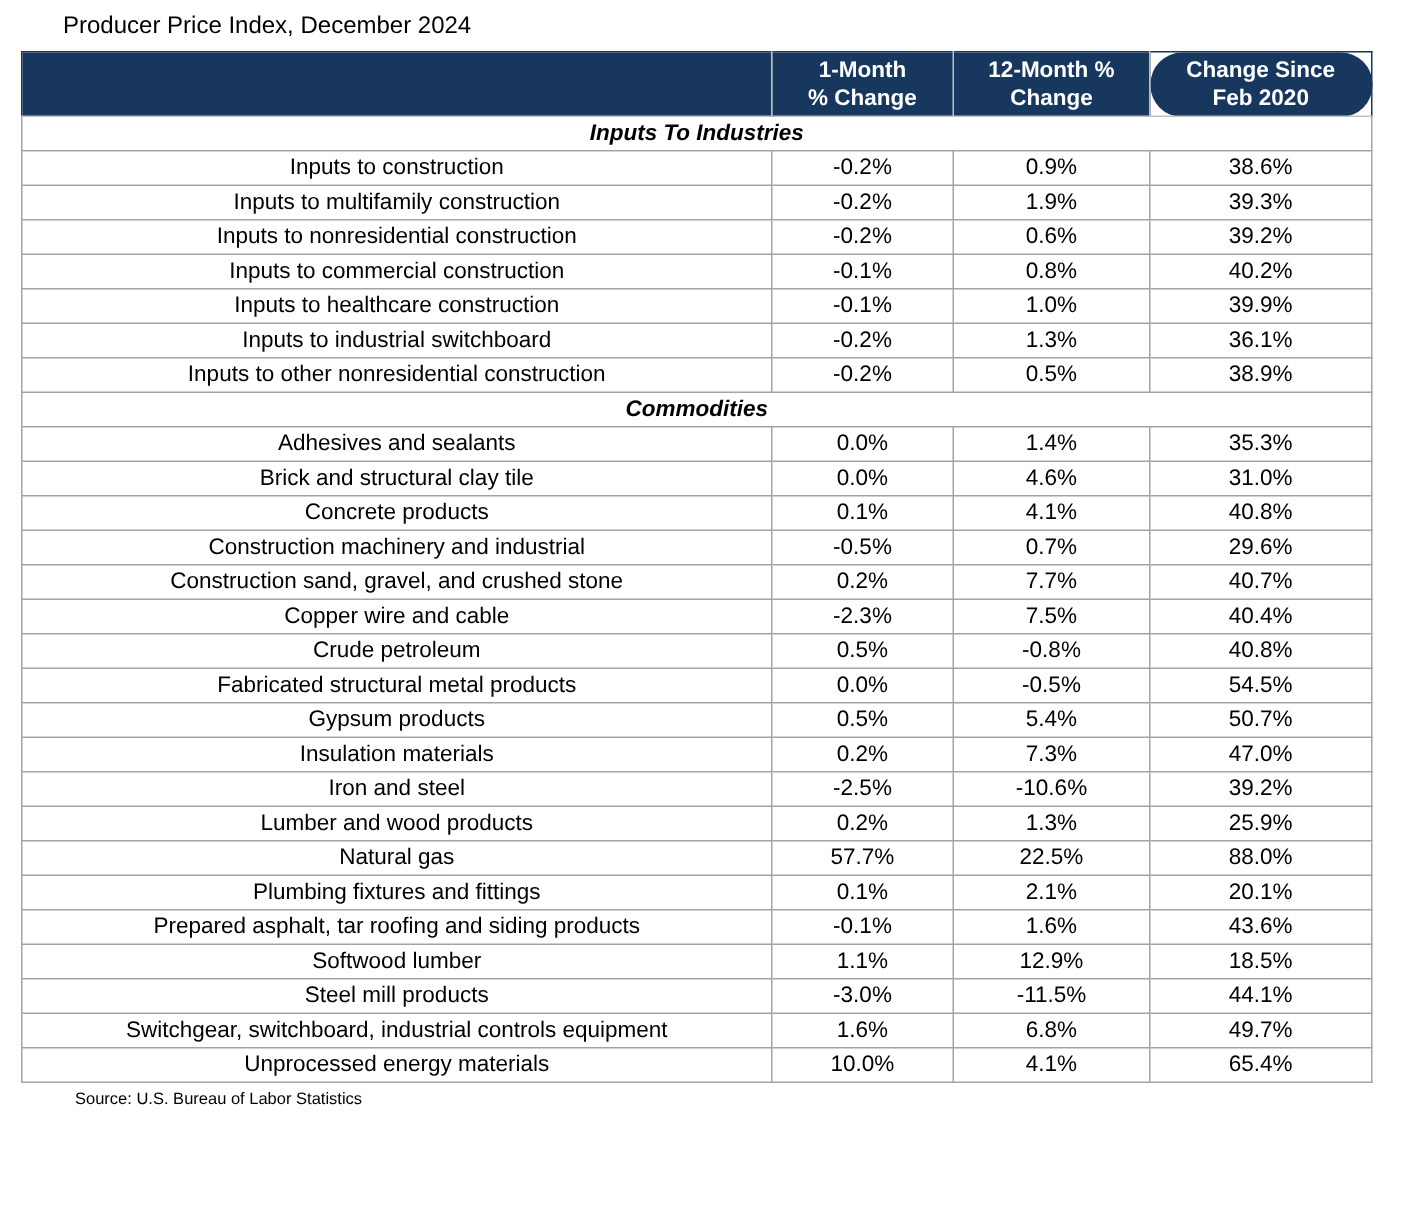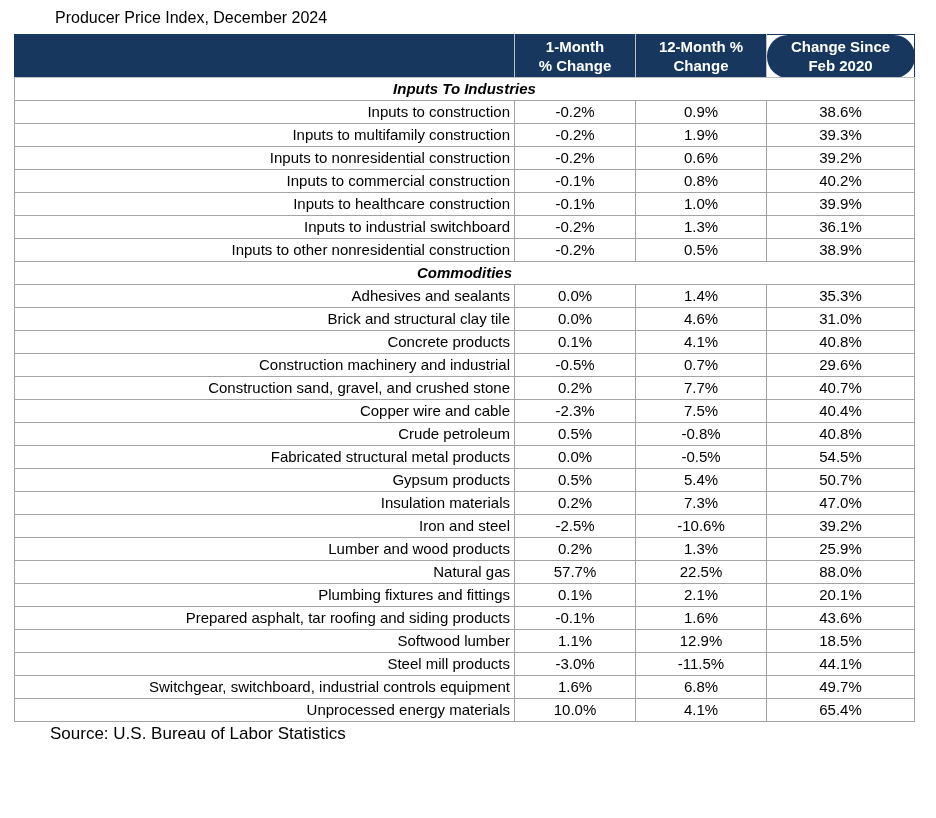--- a/index.html
+++ b/index.html
@@ -14,21 +14,21 @@
     background: #FFFFFF;
     width: 936px; height: 818px;
     font-family: "Liberation Sans", sans-serif;
     color: var(--body-text);
     overflow: hidden;
   }
   .page { padding: 6px 0 0 14px; }
   .title {
     font-size: 16px;
     line-height: 20px;
-    margin: 2px 0 6px 41px;
+    margin: 2px 0 6px 28px;
     color: #000;
   }
   table.ppi {
     border-collapse: collapse;
     width: 900px;
     table-layout: fixed;
   }
   col.c-label { width: 500px; }
   col.c-m1    { width: 121px; }
   col.c-m12   { width: 131px; }
@@ -60,25 +60,25 @@
     vertical-align: middle;
     background: #FFFFFF;
   }
   td.section-cell {
     text-align: center;
     font-weight: bold;
     font-style: italic;
     font-size: 15.5px;
     height: 22px;
   }
-  td.label-cell { text-align: right; padding-left: 6px; }
+  td.label-cell { text-align: center; padding-left: 6px; }
   td.num-cell   { text-align: center; }
 
   .source {
-    font-size: 17px;
+    font-size: 11px;
     line-height: 17px;
     margin: 3px 0 0 36px;
     color: #000;
   }
 </style>
 </head>
 <body>
 
 <div class="page">
   <div class="title">Producer Price Index, December 2024</div>

